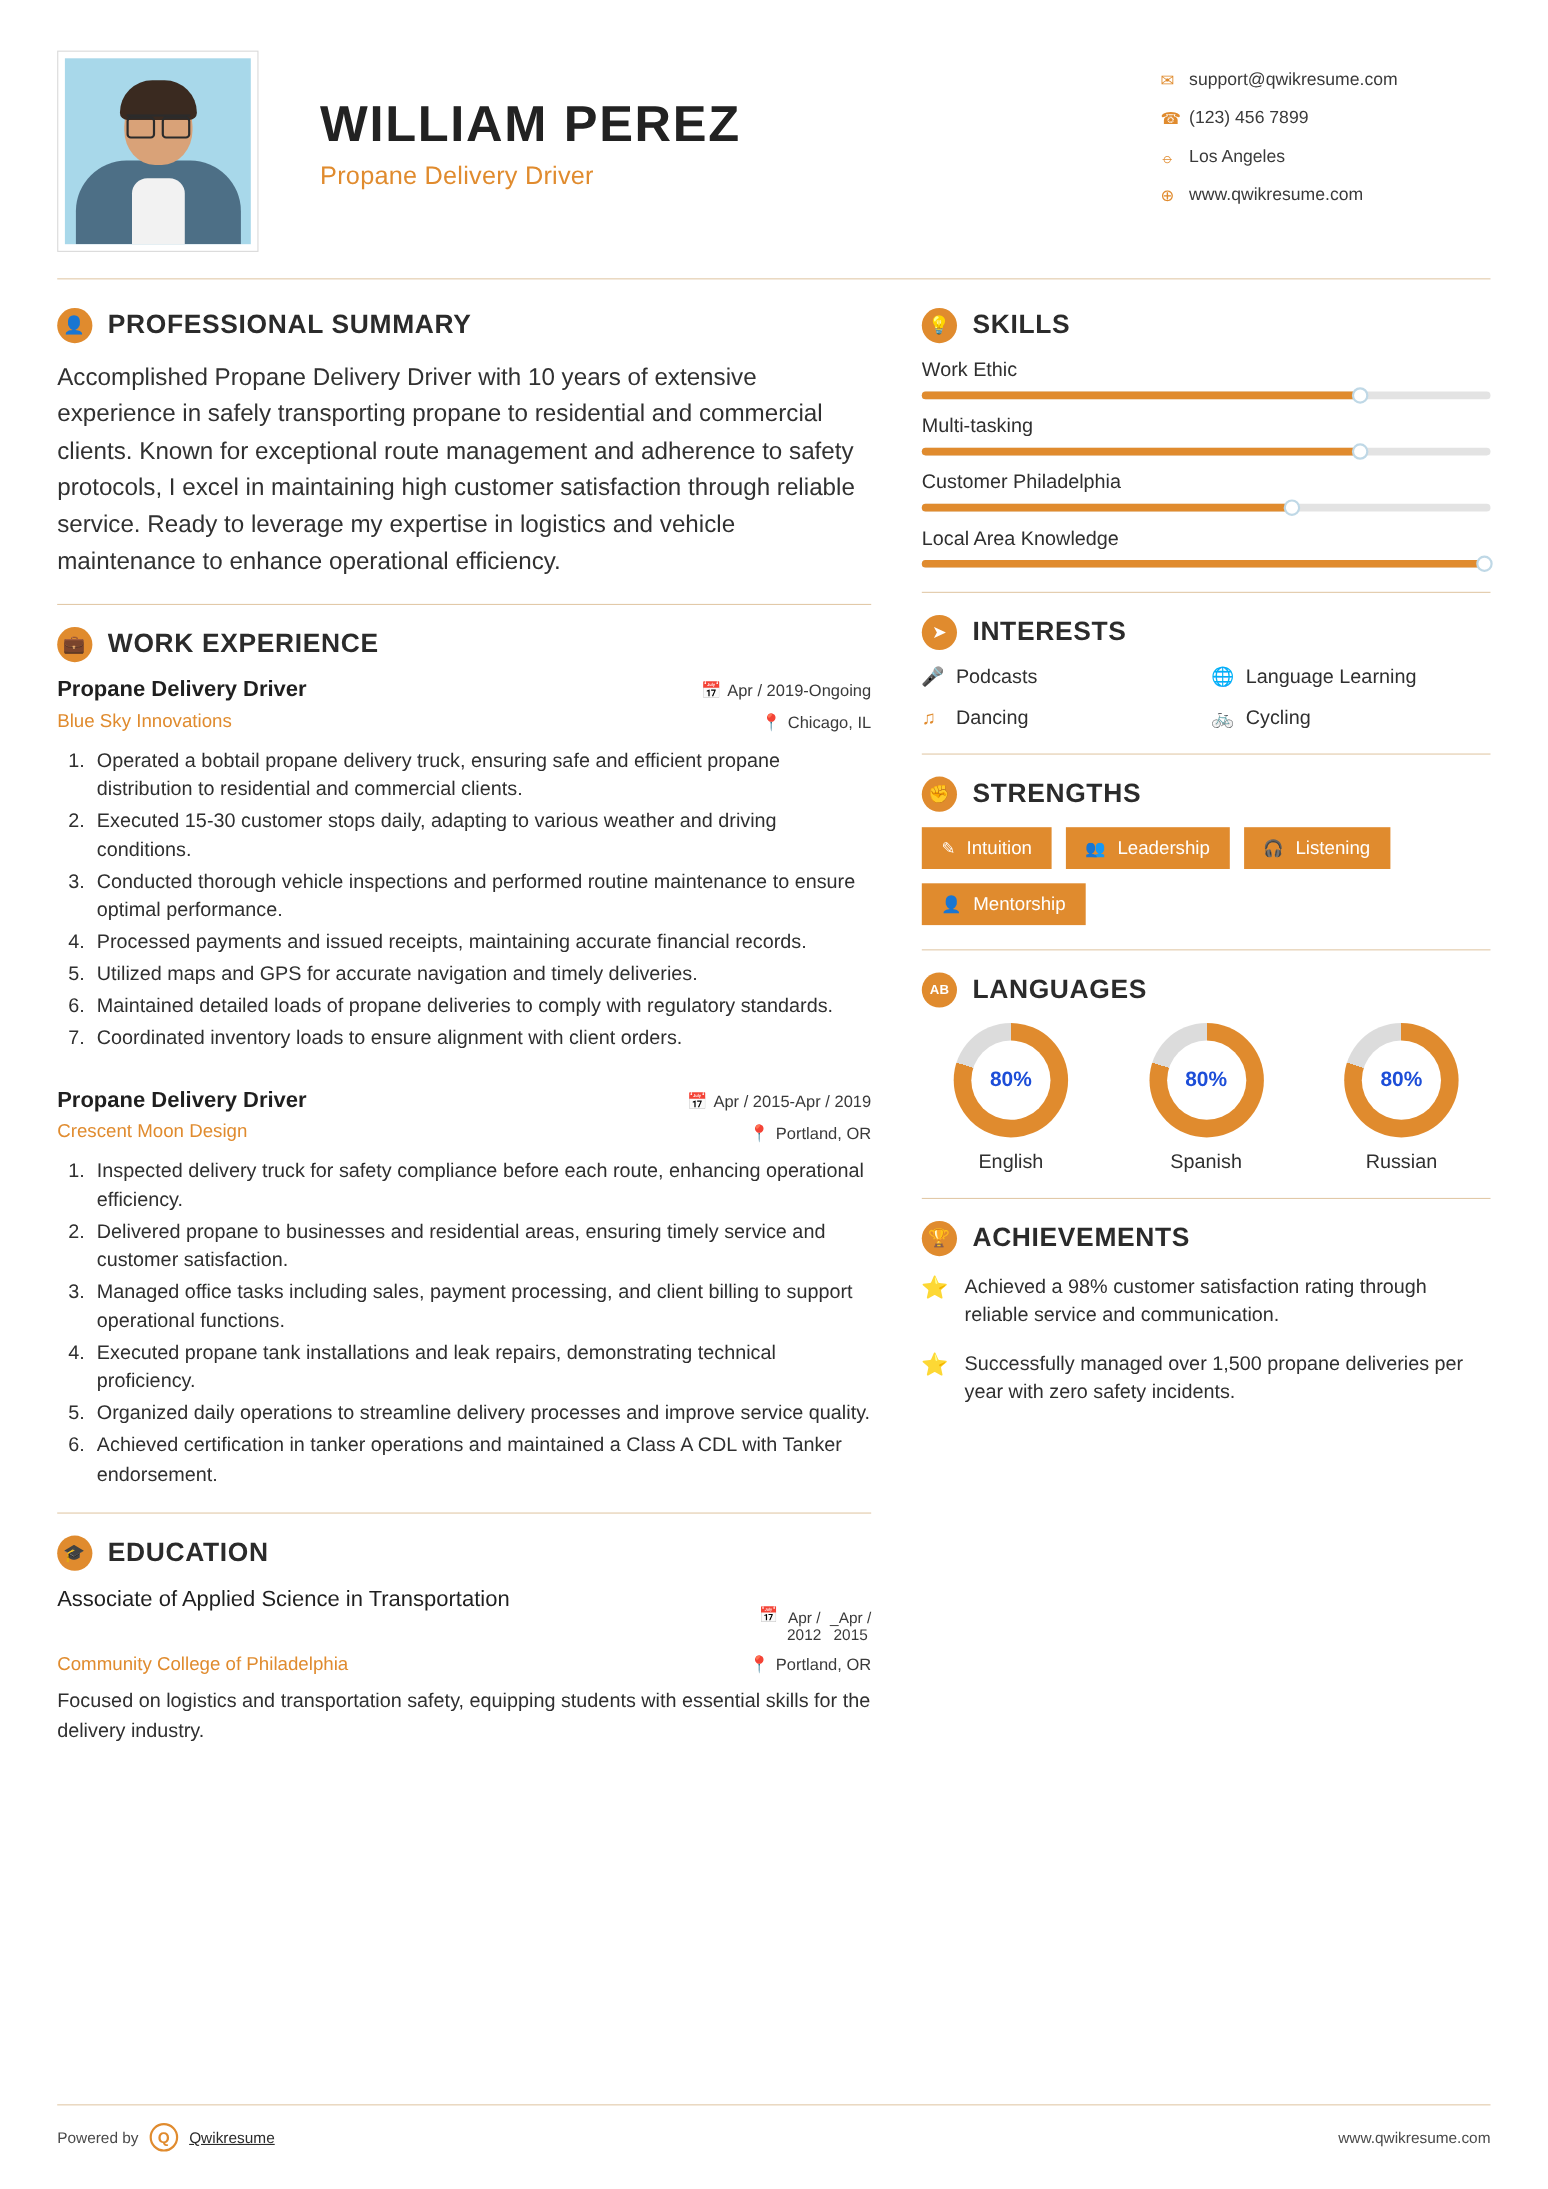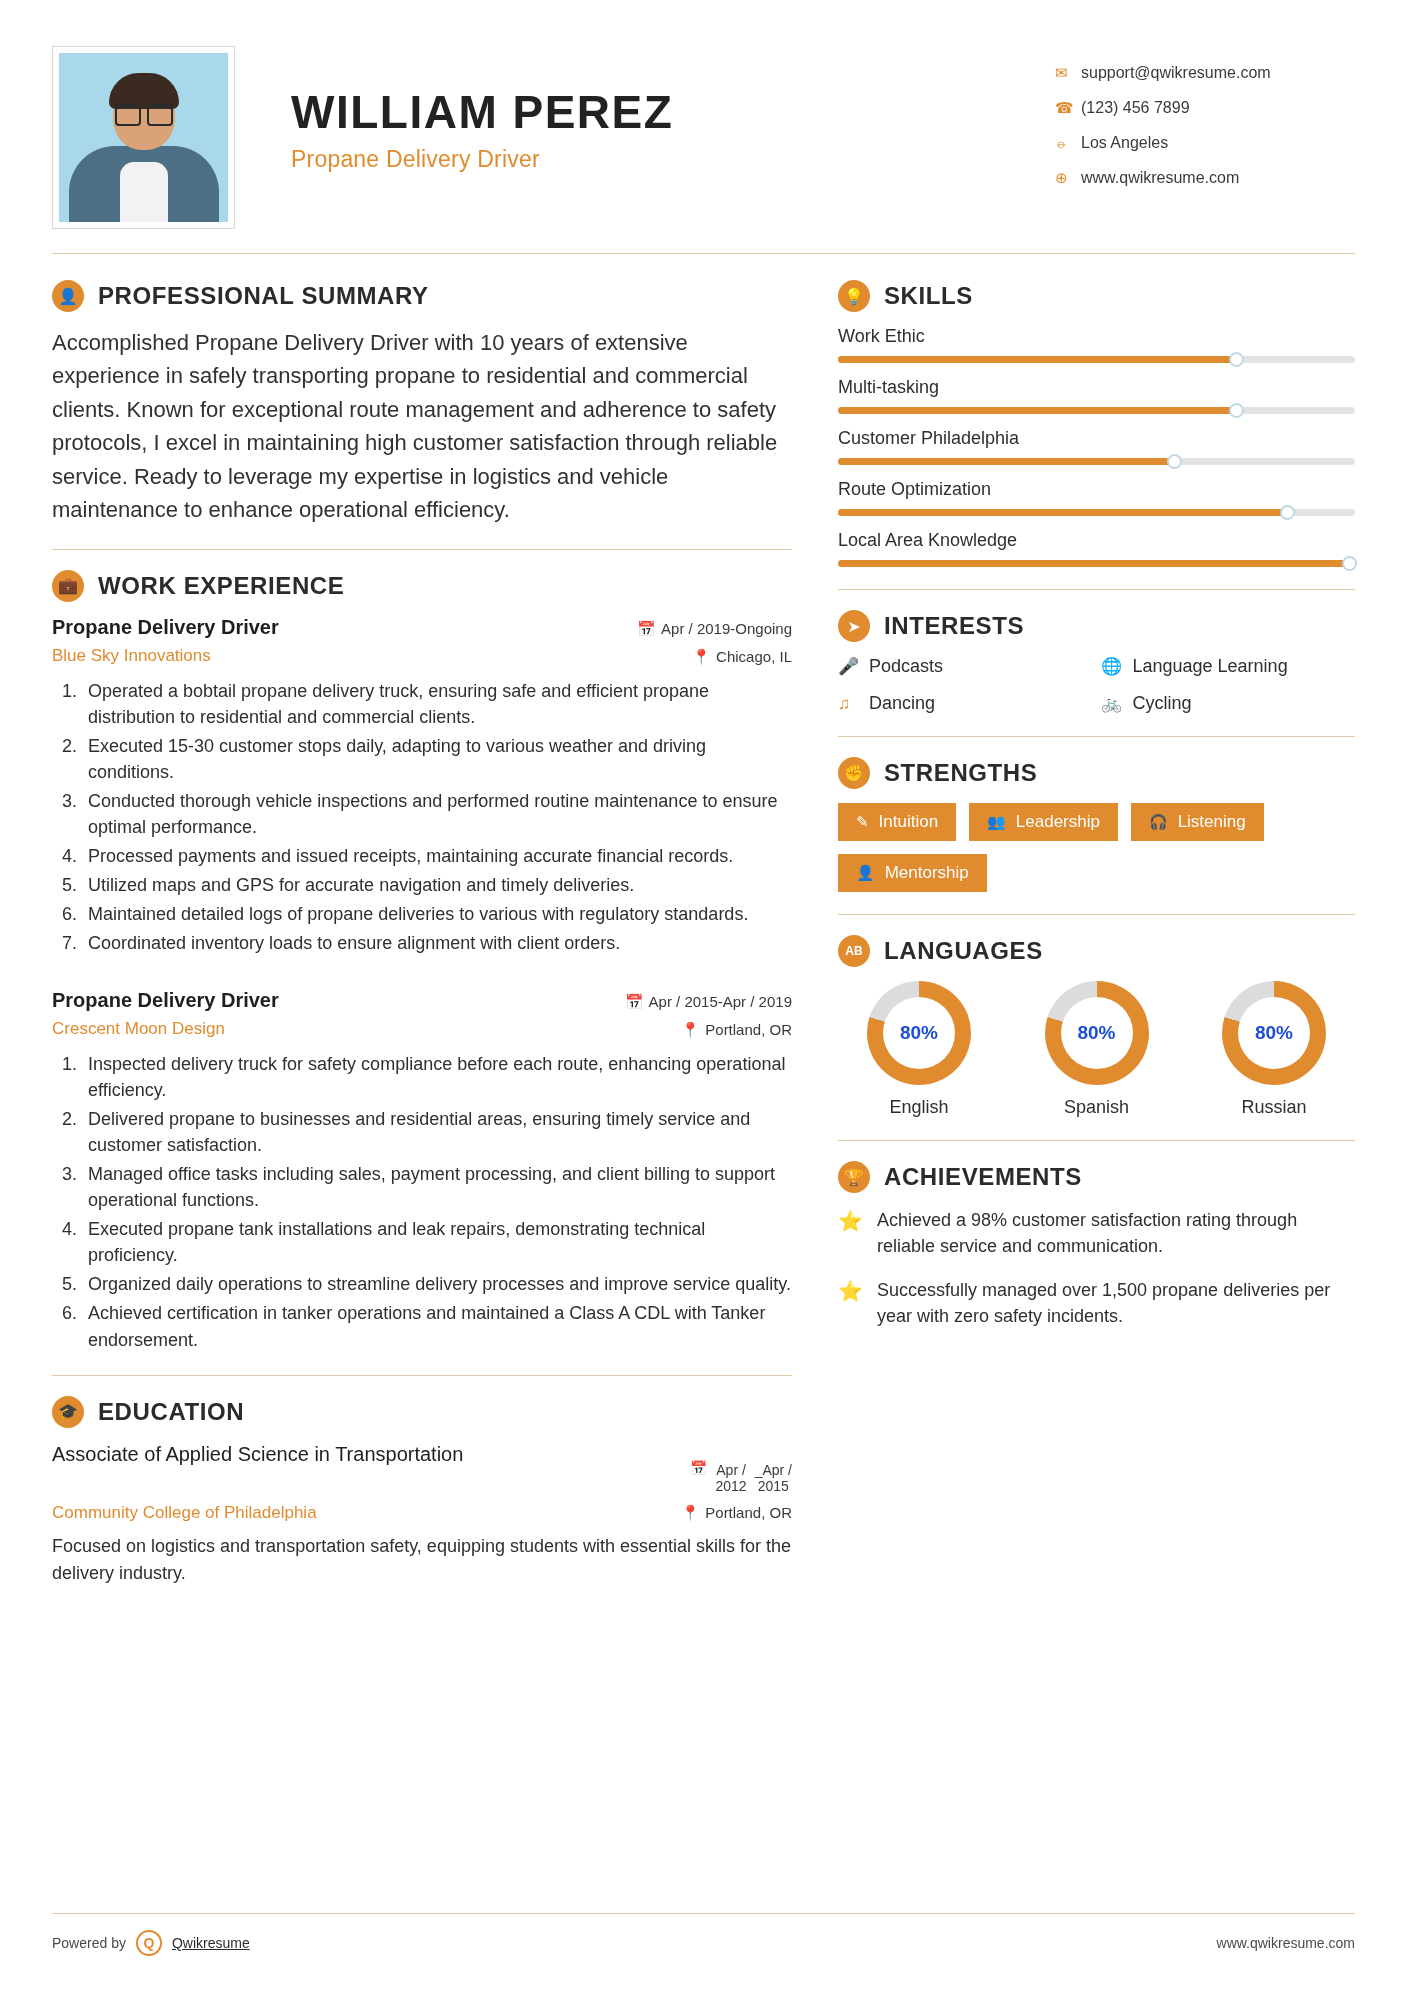--- a/index.html
+++ b/index.html
@@ -418,21 +418,21 @@
             <span class="job-meta">
               <span class="mico">📍</span><span>Chicago, IL</span>
             </span>
           </div>
           <ol class="duties">
             <li>Operated a bobtail propane delivery truck, ensuring safe and efficient propane distribution to residential and commercial clients.</li>
             <li>Executed 15-30 customer stops daily, adapting to various weather and driving conditions.</li>
             <li>Conducted thorough vehicle inspections and performed routine maintenance to ensure optimal performance.</li>
             <li>Processed payments and issued receipts, maintaining accurate financial records.</li>
             <li>Utilized maps and GPS for accurate navigation and timely deliveries.</li>
-            <li>Maintained detailed logs of propane deliveries to various with regulatory standards.</li>
+            <li>Maintained detailed loads of propane deliveries to comply with regulatory standards.</li>
             <li>Coordinated inventory loads to ensure alignment with client orders.</li>
           </ol>
         </div>
 
         <div class="job-gap"></div>
 
         <div class="job">
           <div class="job-line1">
             <span class="job-role">Propane Delivery Driver</span>
             <span class="job-meta">
@@ -508,27 +508,20 @@
           </div>
         </div>
         <div class="skill">
           <div class="skill-name">Customer Philadelphia</div>
           <div class="bar">
             <div class="bar-fill" style="width:65%"></div>
             <div class="bar-knob" style="left:65%"></div>
           </div>
         </div>
         <div class="skill">
-          <div class="skill-name">Route Optimization</div>
-          <div class="bar">
-            <div class="bar-fill" style="width:87%"></div>
-            <div class="bar-knob" style="left:87%"></div>
-          </div>
-        </div>
-        <div class="skill">
           <div class="skill-name">Local Area Knowledge</div>
           <div class="bar">
             <div class="bar-fill" style="width:99%"></div>
             <div class="bar-knob" style="left:99%"></div>
           </div>
         </div>
       </div>
 
       <div class="sec-rule"></div>
 

